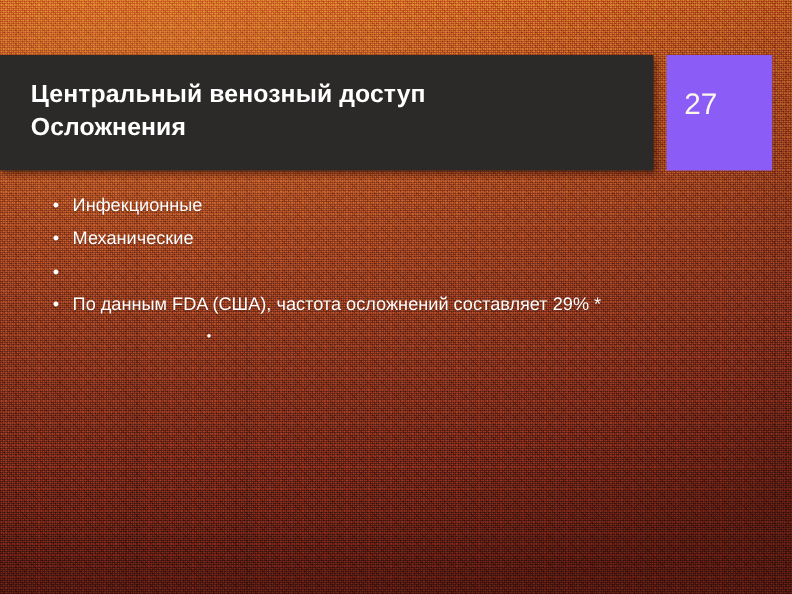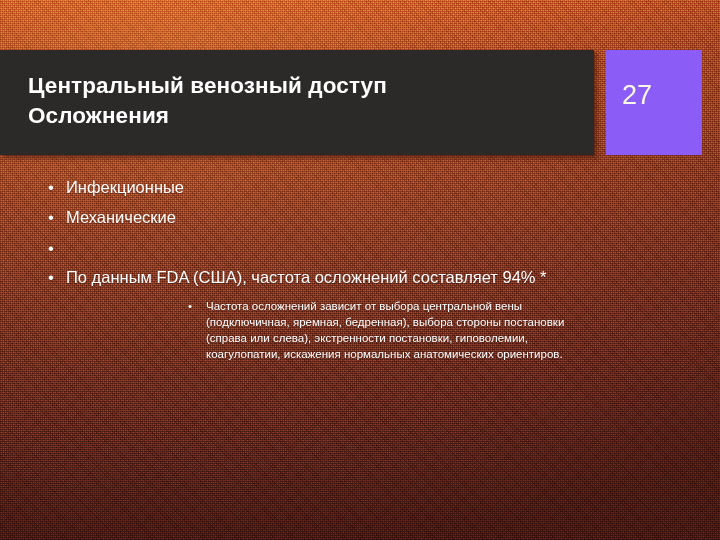--- a/index.html
+++ b/index.html
@@ -205,26 +205,25 @@
         <span class="dot">•</span>
         <span>Механические</span>
       </li>
 
       <li class="b1">
         <span class="dot">•</span>
       </li>
 
       <li class="b1 spacer-before">
         <span class="dot">•</span>
-        <span>По данным FDA (США), частота осложнений составляет 94% *</span>
+        <span>По данным FDA (США), частота осложнений составляет 29% *</span>
 
         <ul class="lvl2">
           <li class="b2">
             <span class="dot">•</span>
-            <span>Частота осложнений зависит от выбора центральной вены (подключичная, яремная, бедренная), выбора стороны постановки (справа или слева), экстренности постановки, гиповолемии, коагулопатии, искажения нормальных анатомических ориентиров.</span>
           </li>
         </ul>
       </li>
 
     </ul>
   </div>
 
 </div>
 
 </body></html>

